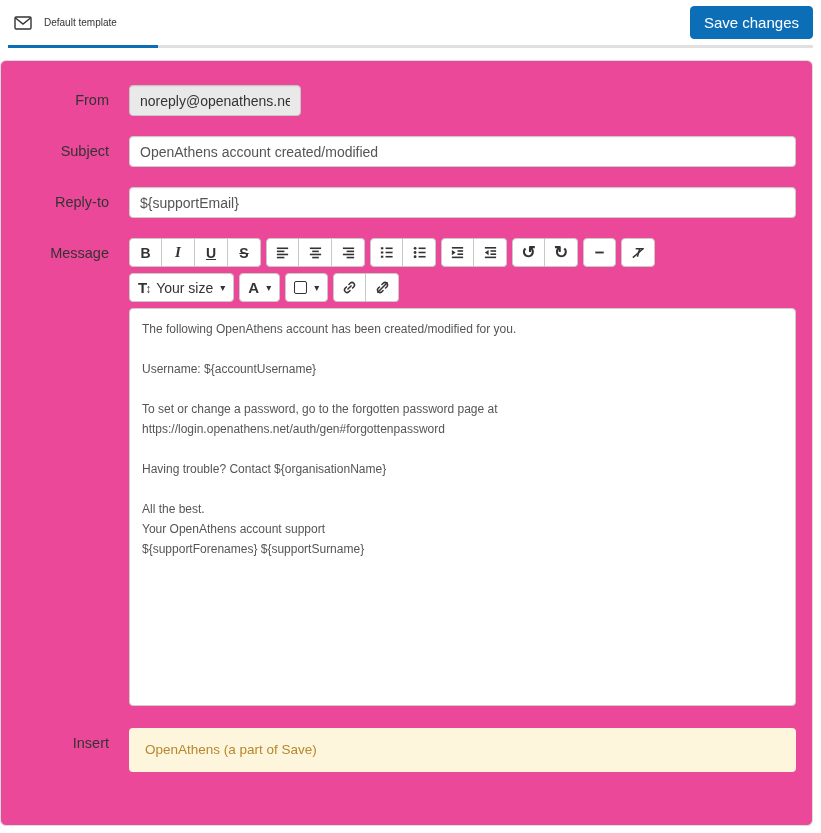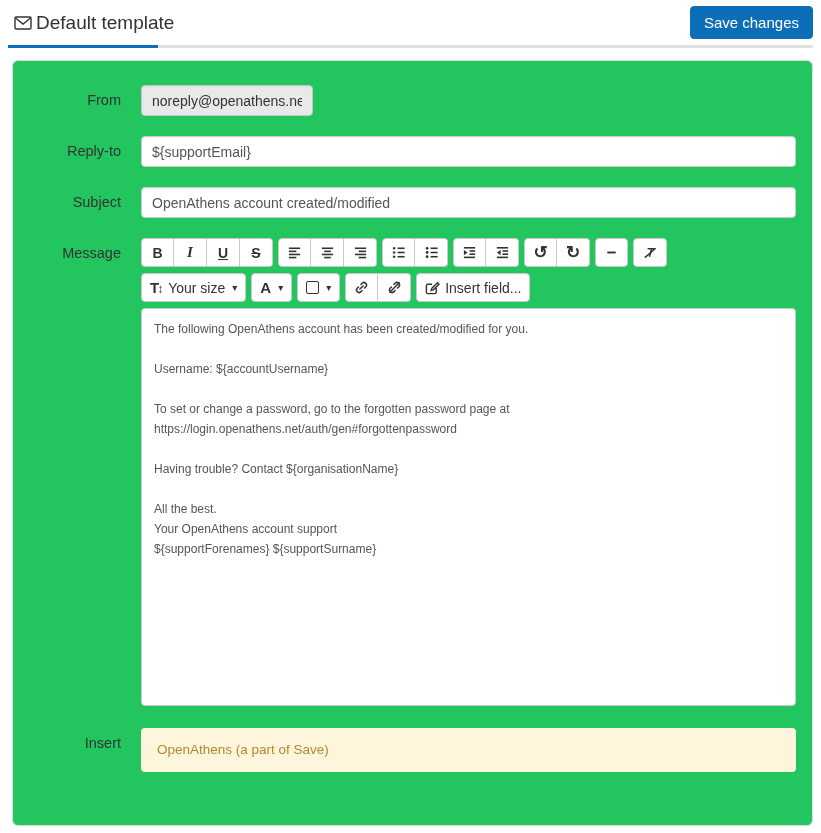--- a/index.html
+++ b/index.html
@@ -10,39 +10,39 @@
     font-family: "Liberation Sans", sans-serif;
     overflow: hidden;
   }
   
   .topbar { padding: 6px 8px 0 8px; }
   .topbar-row {
     display: flex; align-items: center; justify-content: space-between;
     padding: 0 0 6px 0;
   }
   .tab {
-    display: flex; align-items: center; gap: 4px;
-    font-size: 19px; color: #333; padding: 4px 8px 4px 6px;
+    display: flex; align-items: center; gap: 12px;
+    font-size: 10px; color: #333; padding: 4px 8px 4px 6px;
     cursor: pointer;
   }
   .tab .env { display: inline-flex; }
   .btn-primary {
     background: #0d6eb8; color: #fff;
     border: 1px solid #0d6eb8; border-radius: 4px;
     font-size: 15px; font-family: inherit;
     padding: 7px 13px; cursor: pointer;
   }
   .tab-underline-track { height: 3px; background: #e0e0e0; border-radius: 1px; }
   .tab-underline-active { height: 3px; width: 150px; background: #0d6eb8; }
 
   
   .panel {
-    margin: 12px 8px 6px 12px;
+    margin: 12px 8px 6px 0;
     min-height: 766px;
-    background: #22c55e;
+    background: #ec4899;
     border: 1px solid #dcdcdc;
     border-radius: 6px;
     padding: 24px 16px 32px 20px;
   }
   .form-row {
     display: grid;
     grid-template-columns: 88px 1fr;
     column-gap: 20px;
     margin-bottom: 20px;
   }
@@ -139,30 +139,30 @@
 <div class="panel">
 
   <div class="form-row">
     <div class="form-label">From</div>
     <div>
       <input class="text-input" disabled="" value="noreply@openathens.net" style="">
     </div>
   </div>
 
   <div class="form-row">
+    <div class="form-label">Subject</div>
+    <div>
+      <input class="text-input" value="OpenAthens account created/modified" style="">
+    </div>
+  </div>
+
+  <div class="form-row">
     <div class="form-label">Reply-to</div>
     <div>
       <input class="text-input" value="${supportEmail}" style="">
-    </div>
-  </div>
-
-  <div class="form-row">
-    <div class="form-label">Subject</div>
-    <div>
-      <input class="text-input" value="OpenAthens account created/modified" style="">
     </div>
   </div>
 
   <div class="form-row">
     <div class="form-label">Message</div>
     <div>
 
       <div class="tb-row">
         <div class="btn-group">
           <button class="tb-btn">
@@ -303,27 +303,20 @@
             </svg>
           </button>
           <button class="tb-btn">
             <svg width="15" height="15" viewBox="0 0 16 16" fill="none" stroke="#333" stroke-width="1.6" stroke-linecap="round">
               <path d="M7.4 4.8 l1.5-1.5 a2.7 2.7 0 0 1 3.8 3.8 l-1.5 1.5"></path>
               <path d="M8.6 11.2 l-1.5 1.5 a2.7 2.7 0 0 1 -3.8-3.8 l1.5-1.5"></path>
               <path d="M3 13 L13 3"></path>
             </svg>
           </button>
         </div>
-        <button class="tb-btn">
-          <svg width="15" height="15" viewBox="0 0 16 16" fill="none" stroke="#333" stroke-width="1.5">
-            <path d="M12 8.5 V13 a1.5 1.5 0 0 1 -1.5 1.5 H3 A1.5 1.5 0 0 1 1.5 13 V6 A1.5 1.5 0 0 1 3 4.5 h4.5"></path>
-            <path d="M7.3 8.9 L13.3 2.9 l1.6 1.6 -6 6 -2.3 .7 z"></path>
-          </svg>
-          <span>Insert field...</span>
-        </button>
       </div>
 
       <div class="editor">The following OpenAthens account has been created/modified for you.
 
 Username: ${accountUsername}
 
 To set or change a password, go to the forgotten password page at
 https://login.openathens.net/auth/gen#forgottenpassword
 
 Having trouble? Contact ${organisationName}

